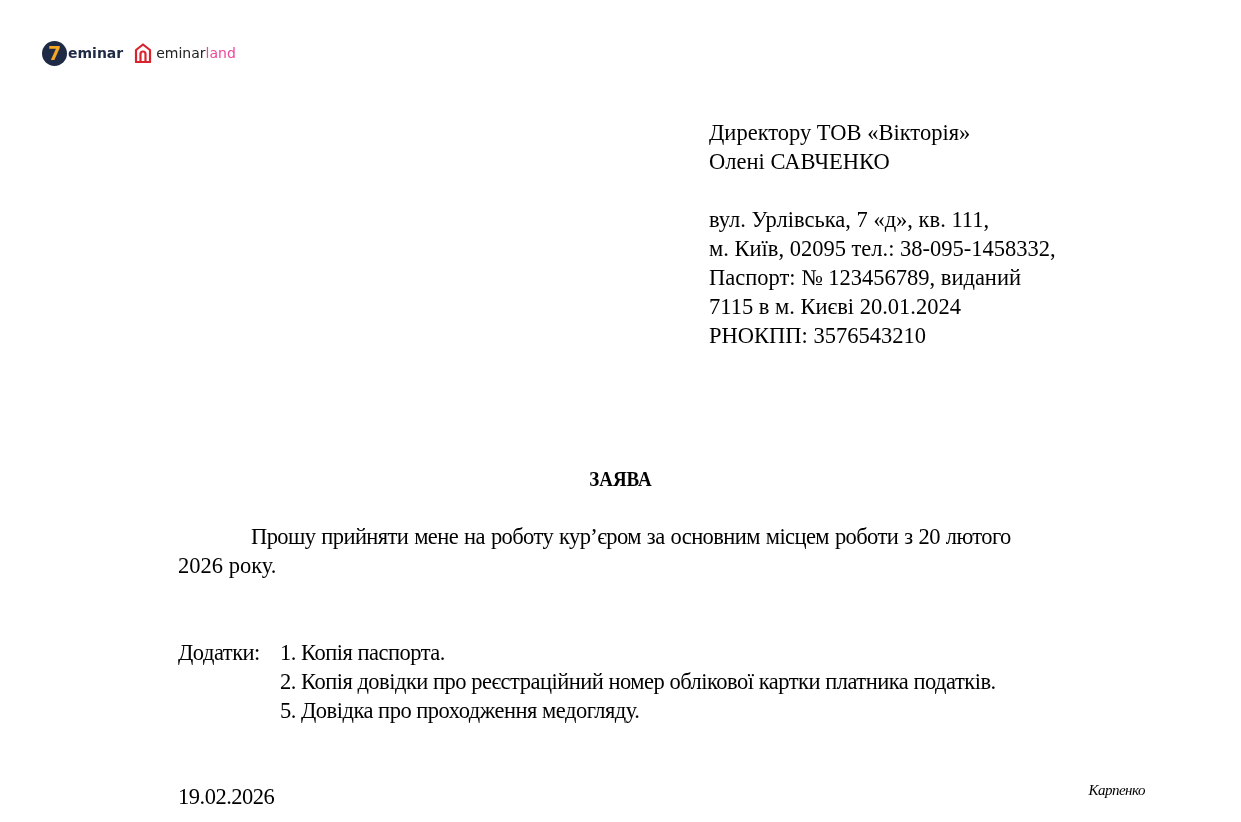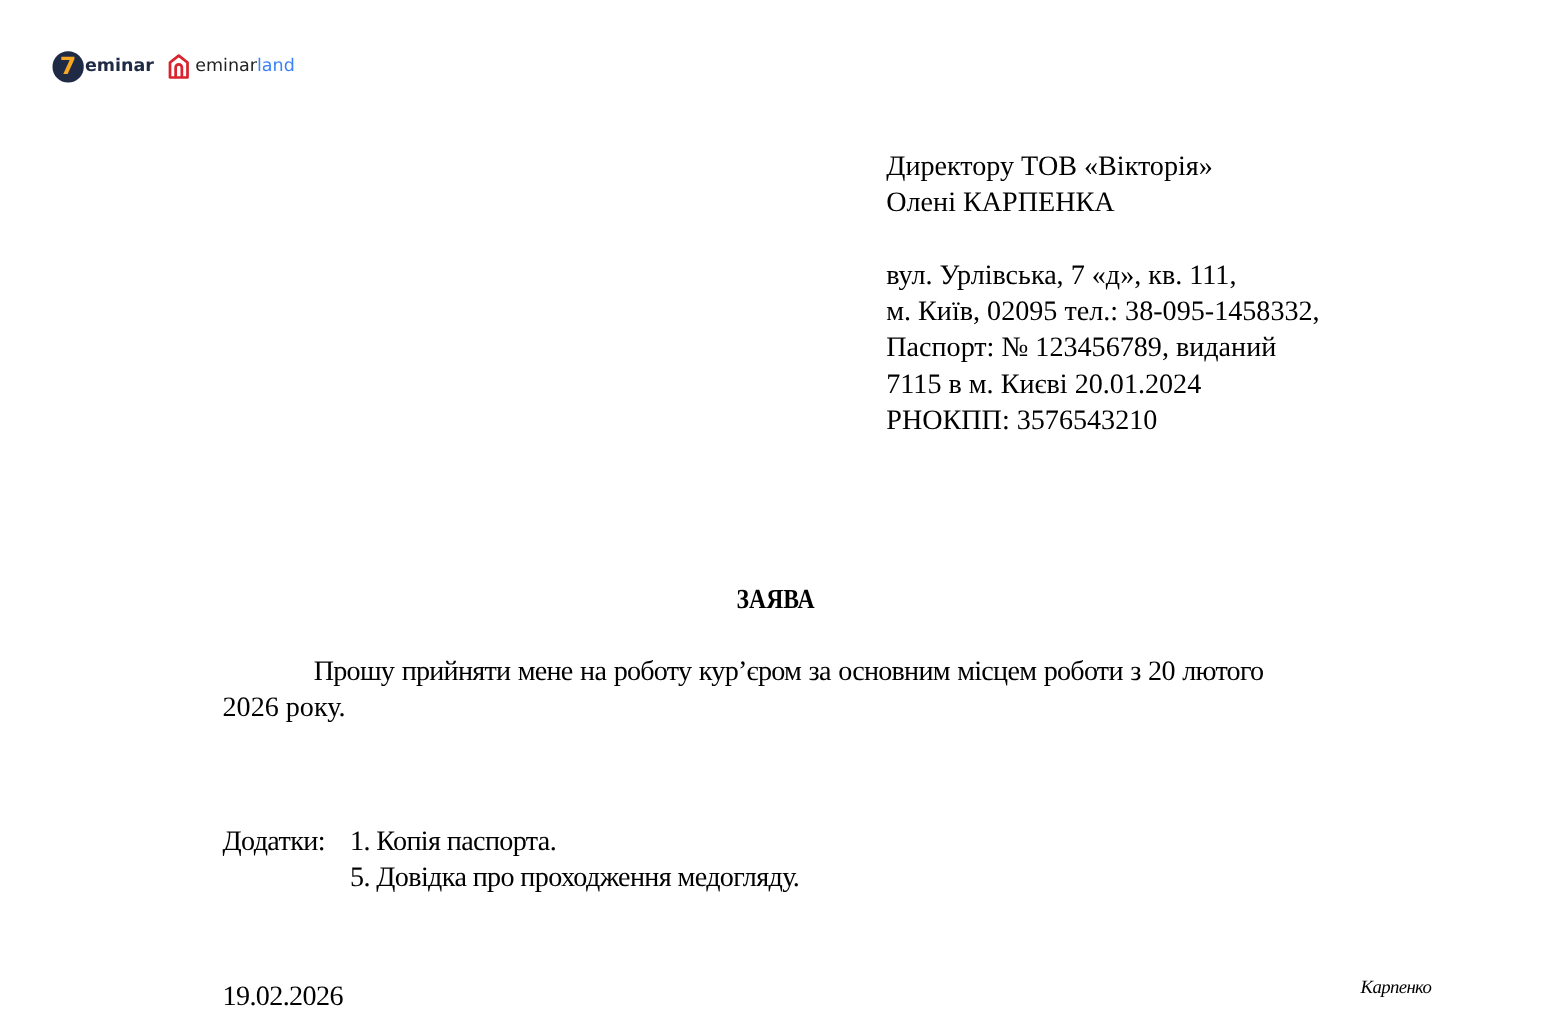--- a/index.html
+++ b/index.html
@@ -3,32 +3,32 @@
 <meta charset="utf-8">
 <style>
   html, body { margin: 0; padding: 0; background: #ffffff; }
   body { width: 1241px; height: 822px; position: relative; overflow: hidden; color: #000; }
   .logos { position: absolute; left: 42px; top: 39px; height: 28px; display: flex; align-items: center; }
   .seminar { display: flex; align-items: center; font-family: "DejaVu Sans", sans-serif; font-weight: bold; font-size: 14px; color: #1f2a44; }
   .seminar .badge { width: 25px; height: 25px; border-radius: 50%; background: #1f2a44; color: #f5a623; display: flex; align-items: center; justify-content: center; font-size: 19px; font-weight: bold; margin-right: 1px; }
   .kadro { display: flex; align-items: center; margin-left: 11px; font-family: "DejaVu Sans", sans-serif; font-size: 14px; }
   .kadro .house { width: 18px; height: 20px; margin-right: 4px; }
   .kadro .k1 { color: #222; }
-  .kadro .k2 { color: #3b82f6; }
+  .kadro .k2 { color: #ec4899; }
 
   .doc { font-family: "Liberation Serif", serif; font-size: 22.5px; line-height: 29px; position: absolute; }
   .addressee { left: 709px; top: 118px; }
   .addressee div { white-space: nowrap; }
   .gap { height: 29px; }
   .title { left: 0; width: 1241px; top: 466px; text-align: center; font-weight: bold; font-family: "Liberation Serif", serif; font-size: 22px; position: absolute; transform: scaleX(0.86); }
   .body-text { position: absolute; left: 178px; top: 522px; width: 975px; font-family: "Liberation Serif", serif; font-size: 22.5px; line-height: 29px; text-align: justify; }
   .body-text .line1 { display: block; white-space: nowrap; text-indent: 73px; letter-spacing: -0.6px; word-spacing: 1px; }
   .attach { position: absolute; left: 178px; top: 638px; font-family: "Liberation Serif", serif; font-size: 22.5px; line-height: 29px; letter-spacing: -0.5px; }
   .attach .row { white-space: nowrap; }
-  .attach .lbl { display: inline-block; width: 102px; margin-top: 20px; }
+  .attach .lbl { display: inline-block; width: 102px; }
   .attach .indent { padding-left: 102px; }
   .date { position: absolute; left: 178px; top: 784px; font-family: "Liberation Serif", serif; font-size: 22.5px; letter-spacing: -0.5px; }
   .sign { position: absolute; right: 96px; top: 782px; font-family: "Liberation Serif", serif; font-size: 15px; font-style: italic; letter-spacing: -0.5px; }
 </style>
 </head>
 <body>
 
 <div class="logos">
   <div class="seminar">
     <span class="badge">7</span>
@@ -39,35 +39,36 @@
       <path d="M2 19 V7 L9 1.5 L16 7 V19 Z" fill="none" stroke="#d9232e" stroke-width="2.2" stroke-linejoin="round"></path>
       <path d="M6.5 19 V11 a2.5 2.5 0 0 1 5 0 V19" fill="none" stroke="#d9232e" stroke-width="2.2"></path>
     </svg>
     <span class="k1">eminar</span>
       <span class="k2">land</span>
   </div>
 </div>
 
 <div class="doc addressee">
   <div>Директору ТОВ «Вікторія»</div>
-  <div>Олені КАРПЕНКА</div>
+  <div>Олені САВЧЕНКО</div>
   <div class="gap"></div>
   <div>вул. Урлівська, 7 «д», кв. 111,</div>
   <div>м. Київ, 02095 тел.: 38-095-1458332,</div>
   <div>Паспорт: № 123456789, виданий</div>
   <div>7115 в м. Києві 20.01.2024</div>
   <div>РНОКПП: 3576543210</div>
 </div>
 
 <div class="title">ЗАЯВА</div>
 
 <div class="body-text">
   <span class="line1">Прошу прийняти мене на роботу кур’єром за основним місцем роботи з 20 лютого</span>
   <span>2026 року.</span>
 </div>
 
 <div class="attach">
   <div class="row"><span class="lbl">Додатки:</span><span>1. Копія паспорта.</span></div>
+  <div class="row indent">2. Копія довідки про реєстраційний номер облікової картки платника податків.</div>
   <div class="row indent">5. Довідка про проходження медогляду.</div>
 </div>
 
 <div class="date">19.02.2026</div>
 <div class="sign">Карпенко</div>
 
 </body></html>

